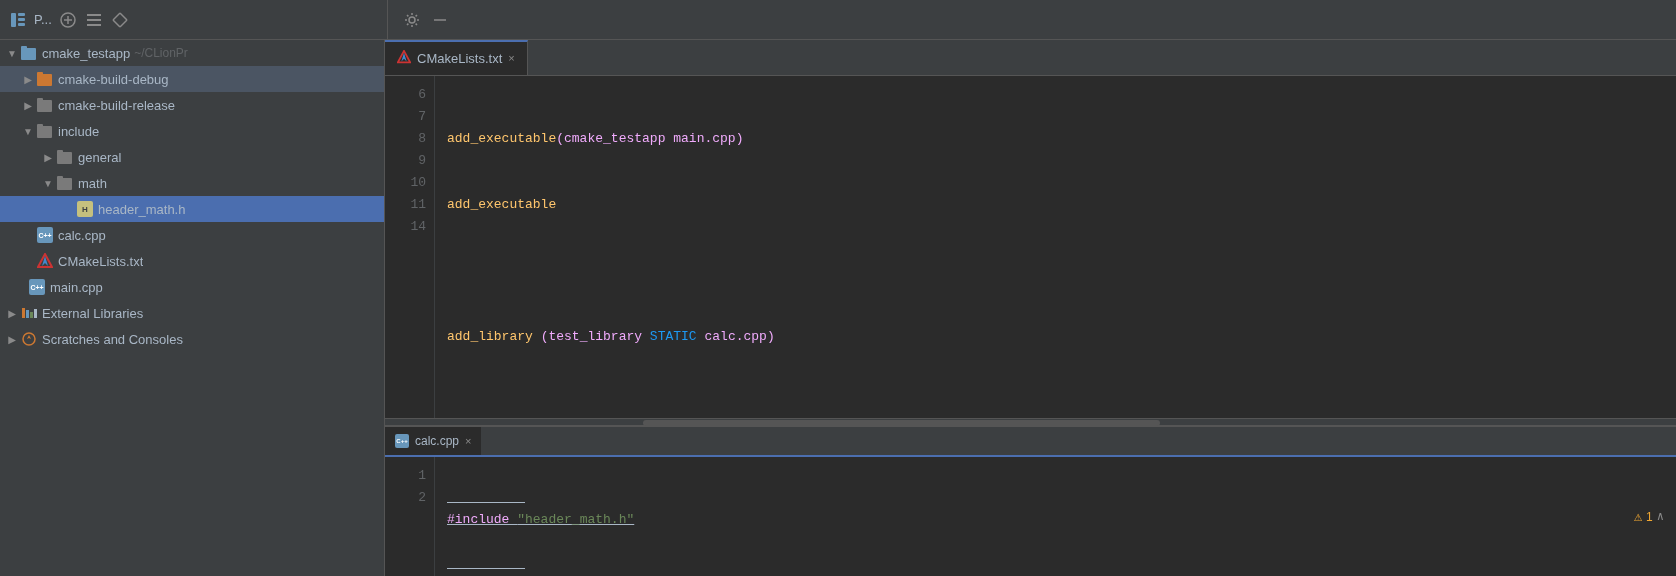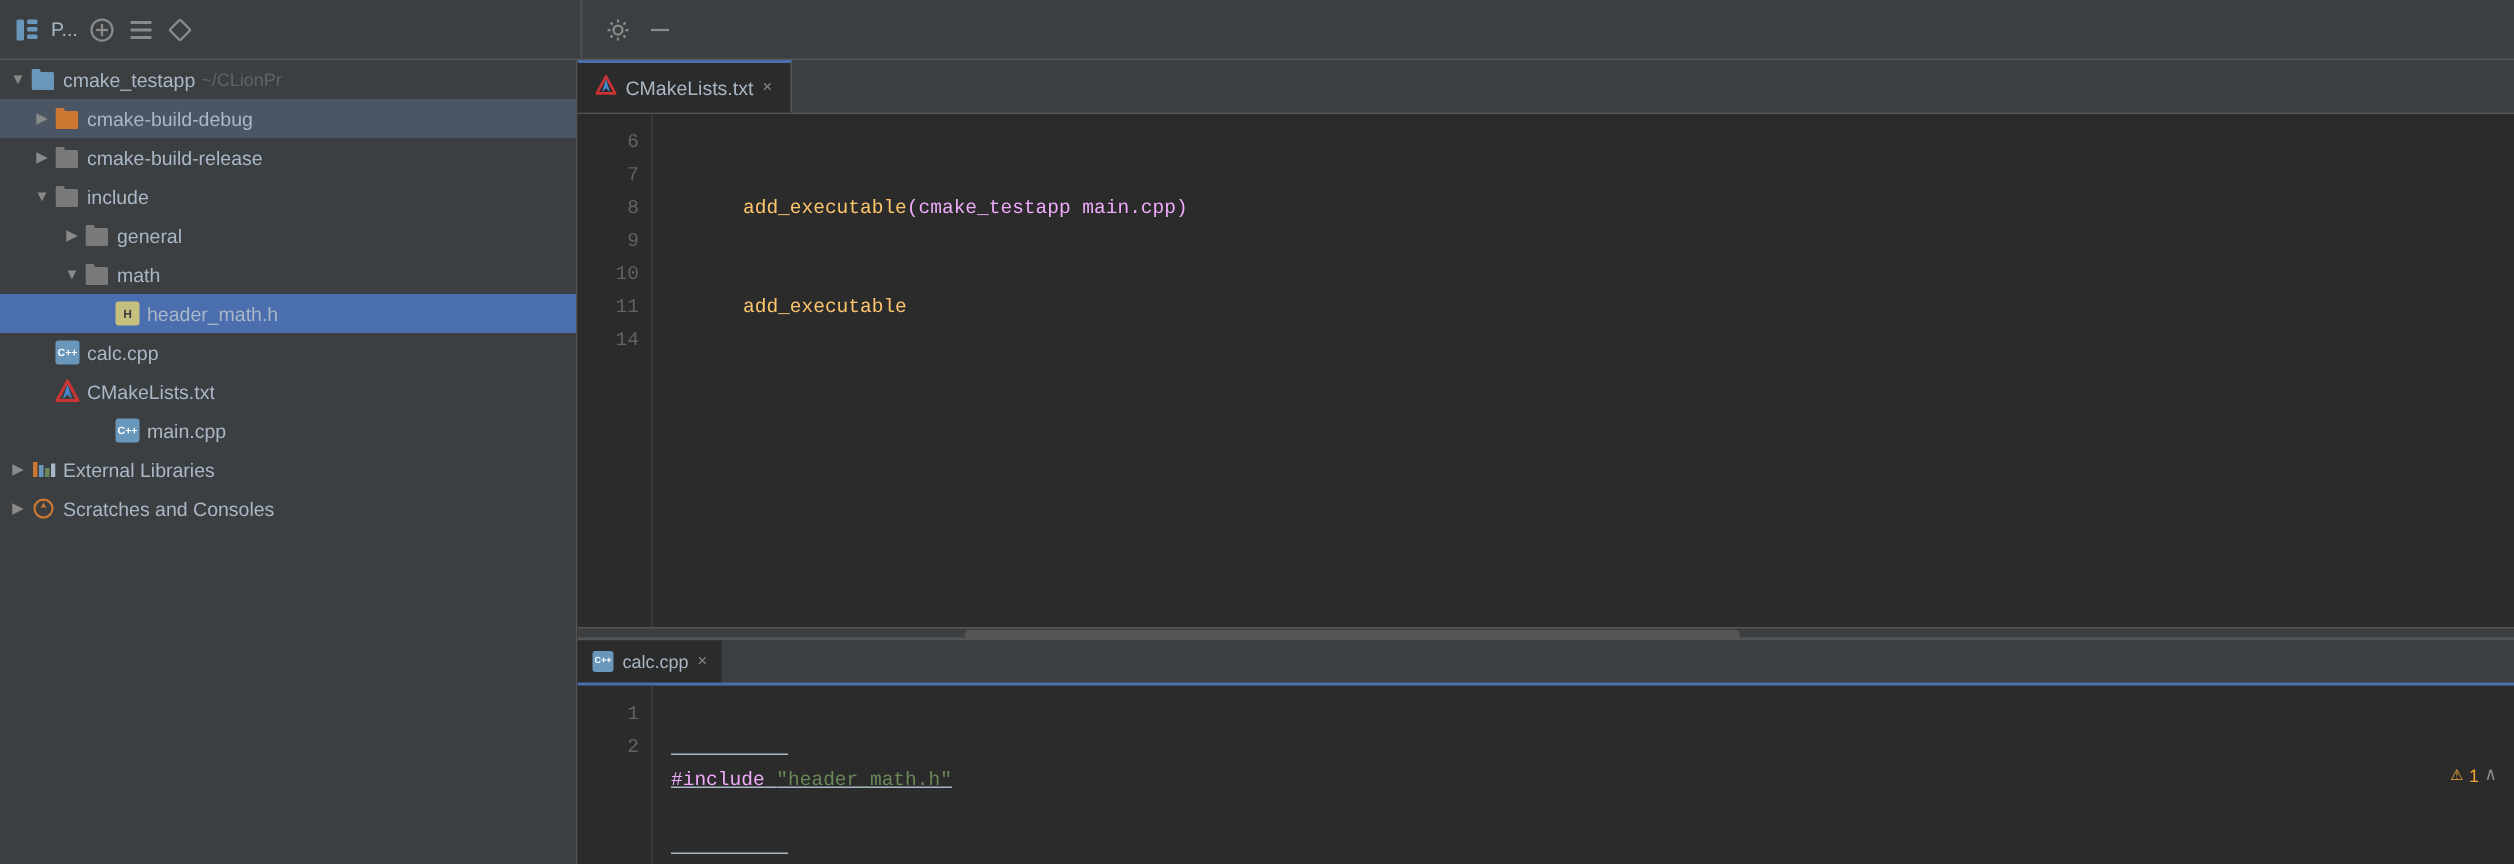--- a/index.html
+++ b/index.html
@@ -214,21 +214,21 @@
       white-space: pre;
     }
 
     .code-line {
       height: 22px;
       display: flex;
       align-items: center;
     }
 
     
-    .c-func { color: #ffc66d; margin-left: 48px; }
+    .c-func { color: #ffc66d; }
     .c-kw { color: #1d99f3; }
     .c-str { color: #6a8759; }
     .c-plain { color: #f0abfc; }
 
     
     .scroll-divider {
       height: 8px;
       background: #3c3f41;
       border-top: 1px solid #555;
       border-bottom: 1px solid #555;
@@ -446,21 +446,21 @@
       <span class="tree-arrow" style="visibility:hidden;">▶</span>
       <span class="tree-icon">
         <svg width="16" height="16" viewBox="0 0 16 16">
           <polygon points="8,1 15,14 1,14" fill="none" stroke="#cc3333" stroke-width="2"></polygon>
           <polygon points="8,3 5,13 8,10 11,13" fill="#4488cc" stroke="none"></polygon>
         </svg>
       </span>
       <span class="tree-label">CMakeLists.txt</span>
     </div>
 
-    <div class="tree-item" style="padding-left:12px;margin-left:48px;">
+    <div class="tree-item" style="padding-left:12px;">
       <span class="tree-arrow" style="visibility:hidden;">▶</span>
       <span class="tree-icon">
         <div class="icon-cpp">C++</div>
       </span>
       <span class="tree-label">main.cpp</span>
     </div>
 
     <div class="tree-item" style="padding-left:4px;">
       <span class="tree-arrow">▶</span>
       <span class="tree-icon">
@@ -514,20 +514,23 @@
           <div>14</div>
         </div>
         <div class="code-content">
           <div class="code-line">
             <span class="c-func">add_executable</span><span class="c-plain">(cmake_testapp main.cpp)</span>
           </div>
           <div class="code-line">
             <span class="c-func">add_executable</span>
           </div>
           <div class="code-line">&nbsp;</div>
+          <div class="code-line">
+            <span class="c-func">add_library</span><span class="c-plain"> (test_library </span><span class="c-kw">STATIC</span><span class="c-plain"> calc.cpp)</span>
+          </div>
           <div class="code-line">&nbsp;</div>
           
           
         </div>
       </div>
 
       <div class="scroll-divider">
         <div class="scroll-thumb"></div>
       </div>
     </div>

